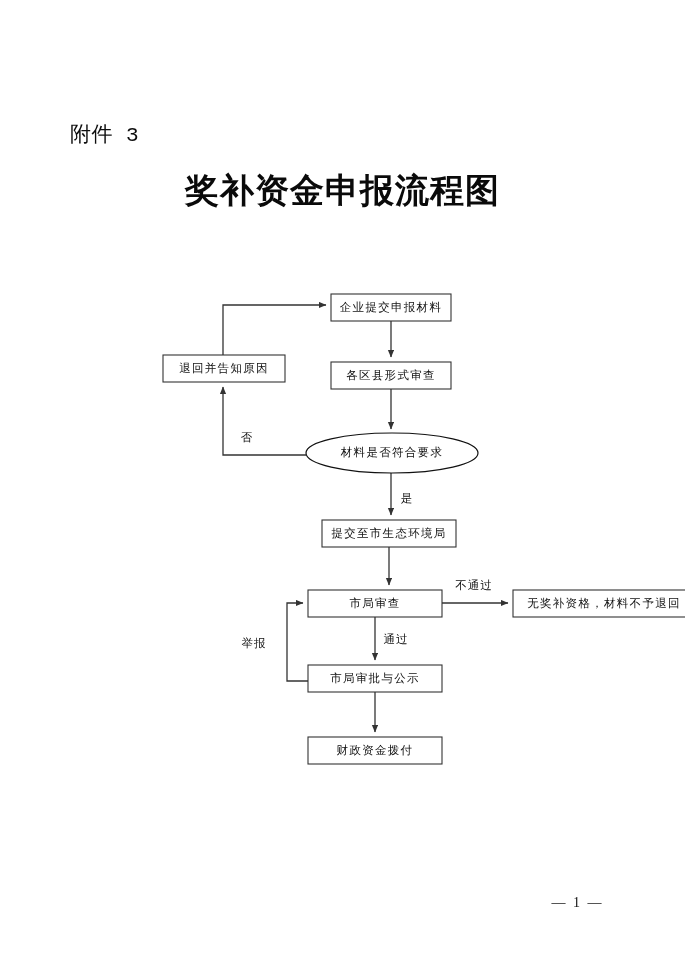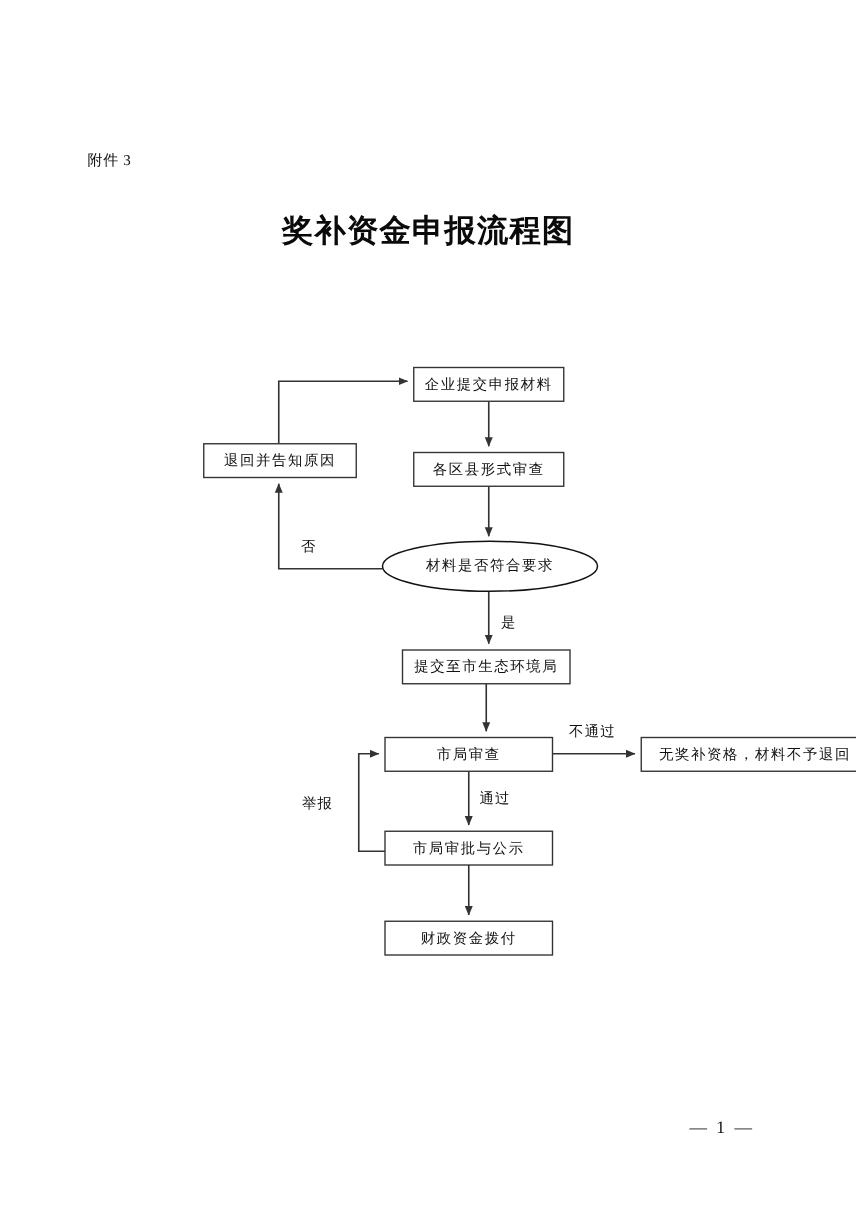--- a/index.html
+++ b/index.html
@@ -17,35 +17,35 @@
   }
   .page {
     position: absolute;
     inset: 0;
     background: #ffffff;
   }
   .attachment-label {
     position: absolute;
     left: 70px;
     top: 120px;
-    font-family: Liberation Serif, serif;
-    font-size: 12px;
+    font-family: Liberation Mono, monospace;
+    font-size: 21px;
     letter-spacing: 0.5px;
     color: #0d0d0d;
     white-space: nowrap;
   }
   .doc-title {
     position: absolute;
     left: 0;
     right: 0;
     top: 168px;
     text-align: center;
     font-family: "Liberation Serif", "DejaVu Serif", serif;
     font-weight: bold;
-    font-size: 25px;
+    font-size: 34px;
     letter-spacing: 1px;
     color: #0a0a0a;
   }
   .flow-wrap {
     position: absolute;
     left: 0;
     top: 0;
     width: 685px;
     height: 976px;
     padding-left: 45px;

